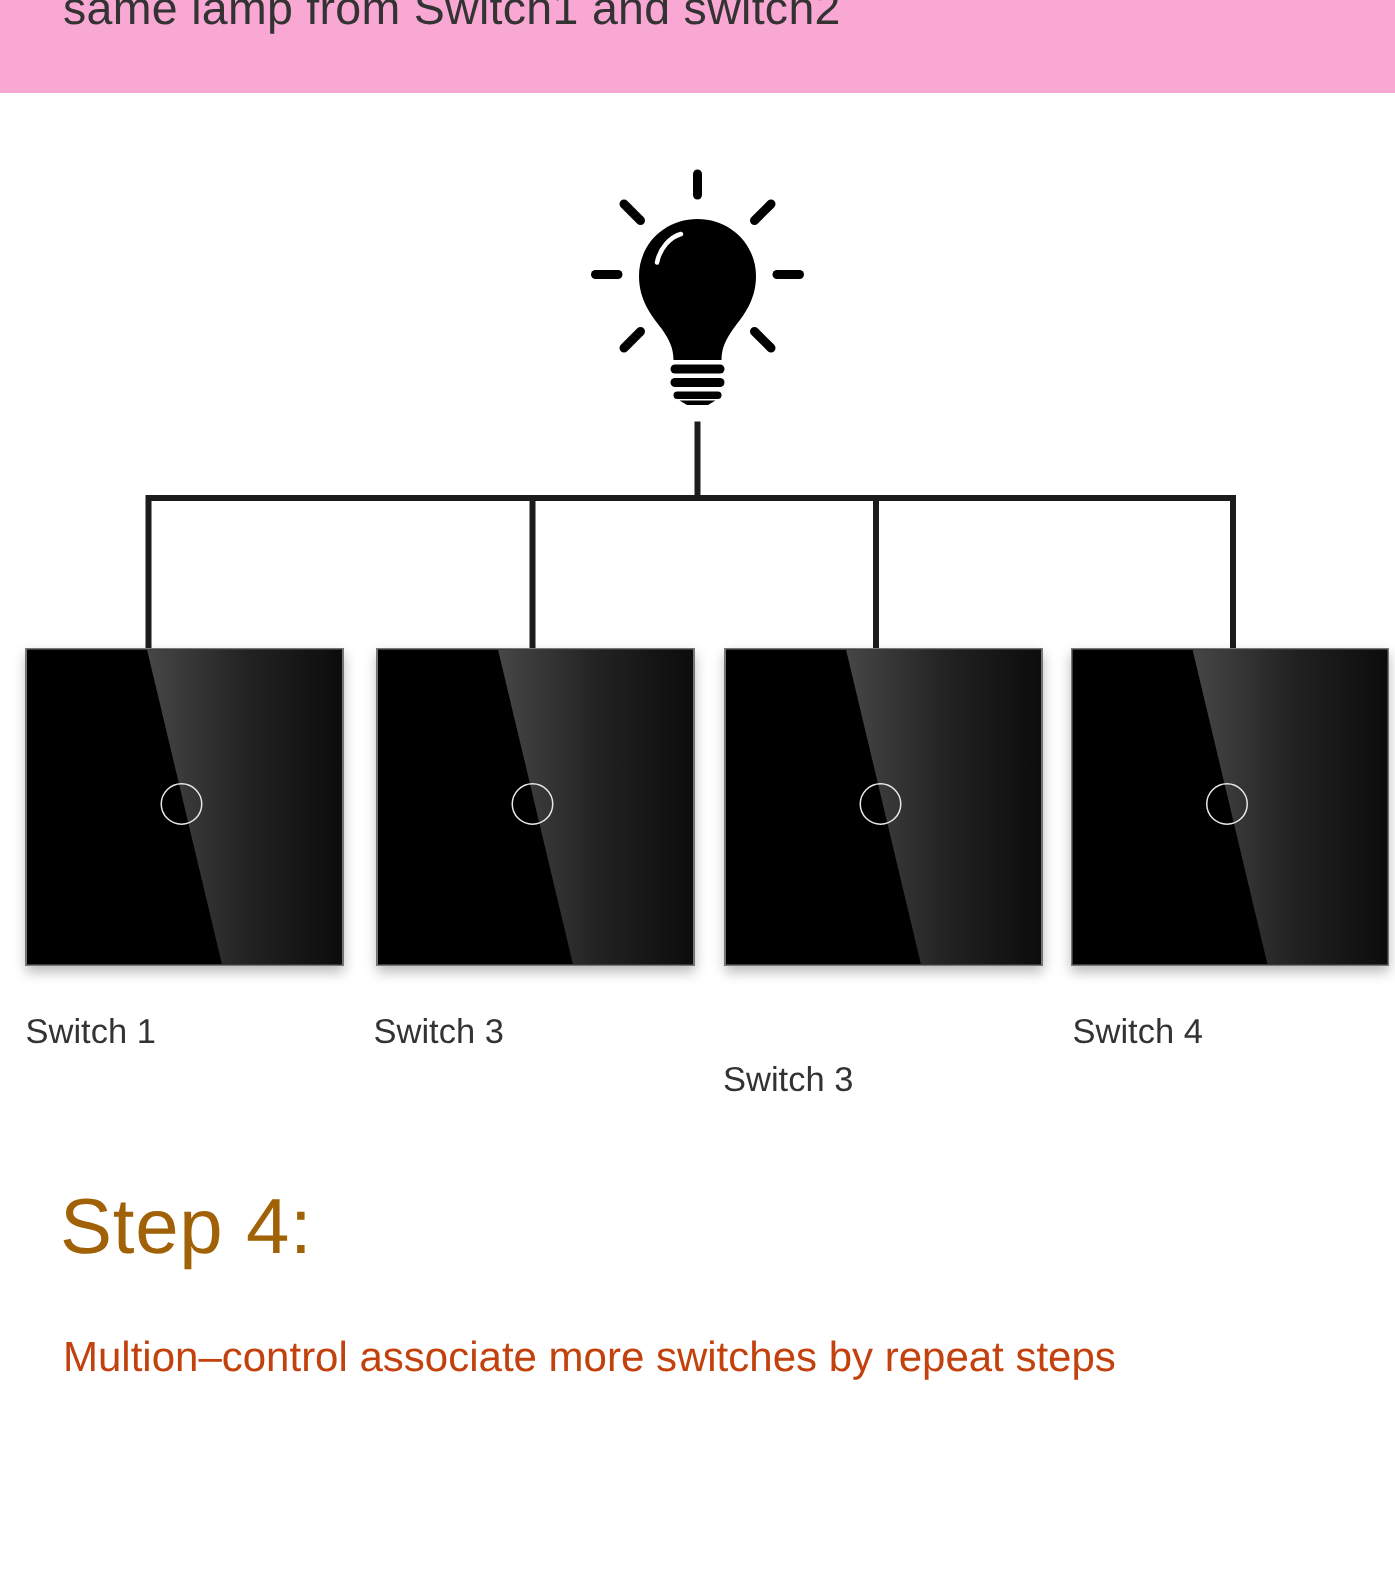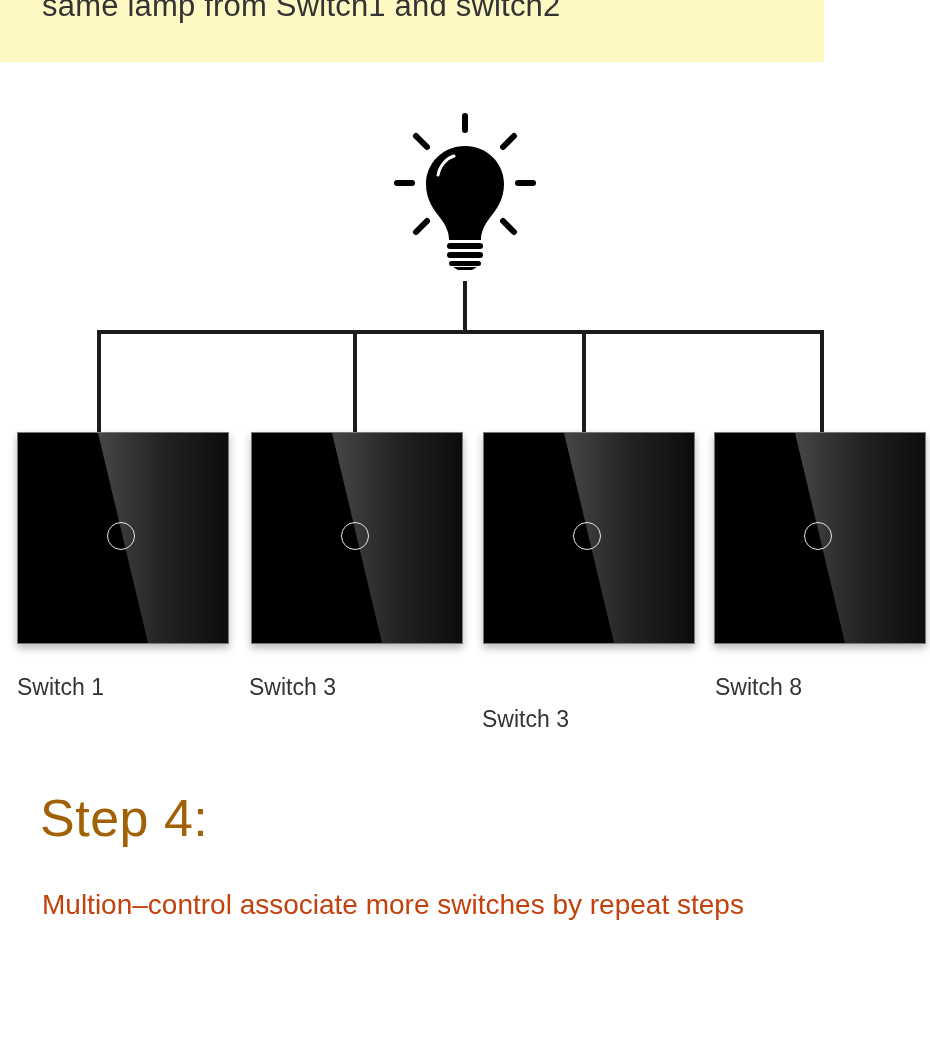--- a/index.html
+++ b/index.html
@@ -1,21 +1,21 @@
 <!DOCTYPE html>
 <html><head>
 <meta charset="utf-8">
 <style>
   html, body { margin: 0; padding: 0; }
   body {
     width: 930px; height: 1054px; background: #ffffff; position: relative; overflow: hidden;
     font-family: "Liberation Sans", "DejaVu Sans", sans-serif; color: #2a2a2a;
   }
   .top-band {
-    position: absolute; left: 0; top: 0; width: 824px; height: 62px; background: #fef9c3;
+    position: absolute; left: 0; top: 0; width: 930px; height: 62px; background: #f9a8d4;
   }
   .top-band .text {
     position: absolute; left: 42px; top: -12px; font-size: 31px; color: #333; white-space: nowrap;
     letter-spacing: 0.2px;
   }
   .panel {
     position: absolute; width: 210px; height: 210px; top: 432px;
     background: #000;
     border: 1px solid #777;
     box-shadow: 0 4px 8px rgba(0,0,0,0.28);
@@ -99,16 +99,16 @@
   <div class="touch"></div>
 </div>
 <div class="panel" style="left:714px;">
   <div class="gloss"></div>
   <div class="touch"></div>
 </div>
 
 <div class="label" style="left:17px;">Switch 1</div>
 <div class="label" style="left:249px;">Switch 3</div>
 <div class="label" style="left:482px;margin-top:32px;">Switch 3</div>
-<div class="label" style="left:715px;">Switch 8</div>
+<div class="label" style="left:715px;">Switch 4</div>
 
 <div class="step-title">Step 4:</div>
 <div class="step-desc">Multion–control associate more switches by repeat steps</div>
 
 </body></html>

